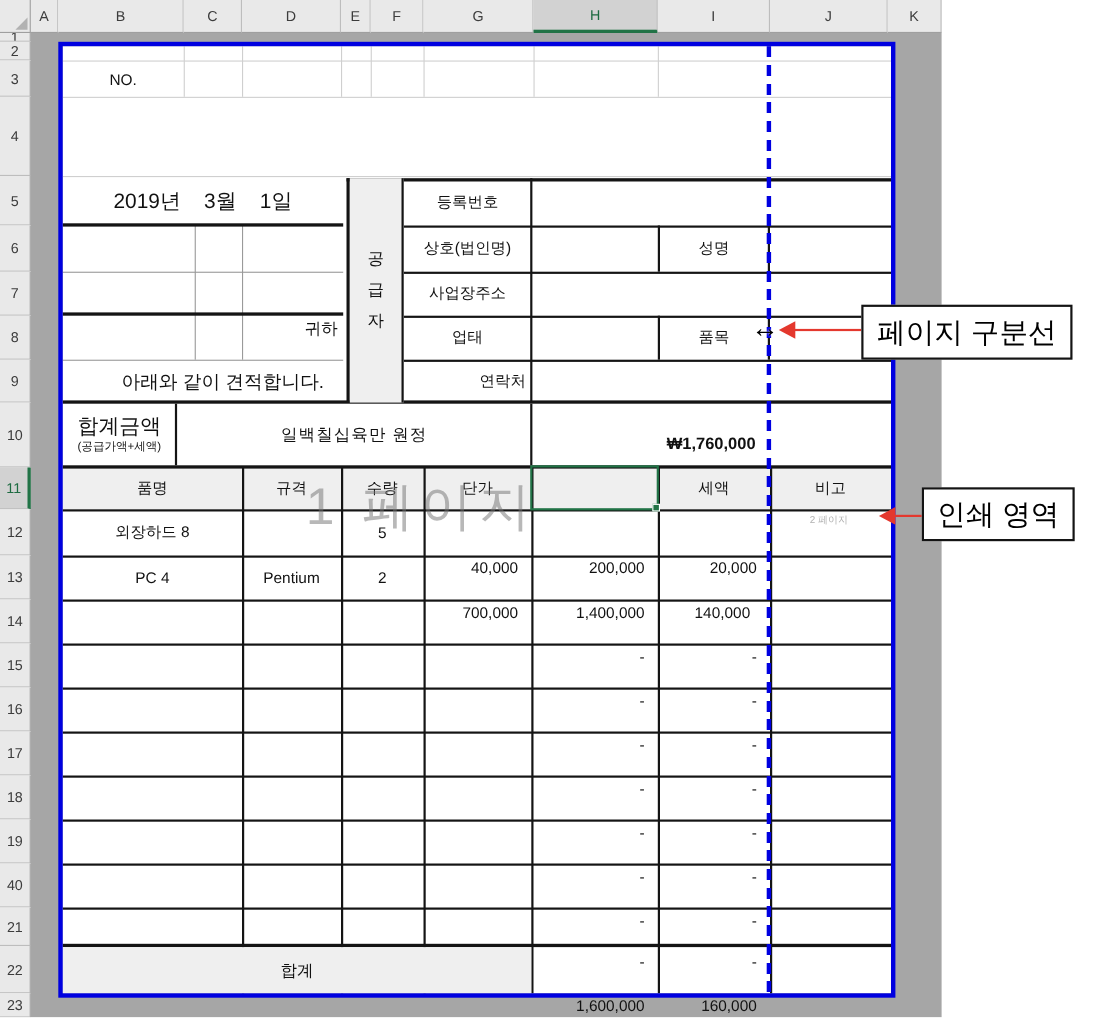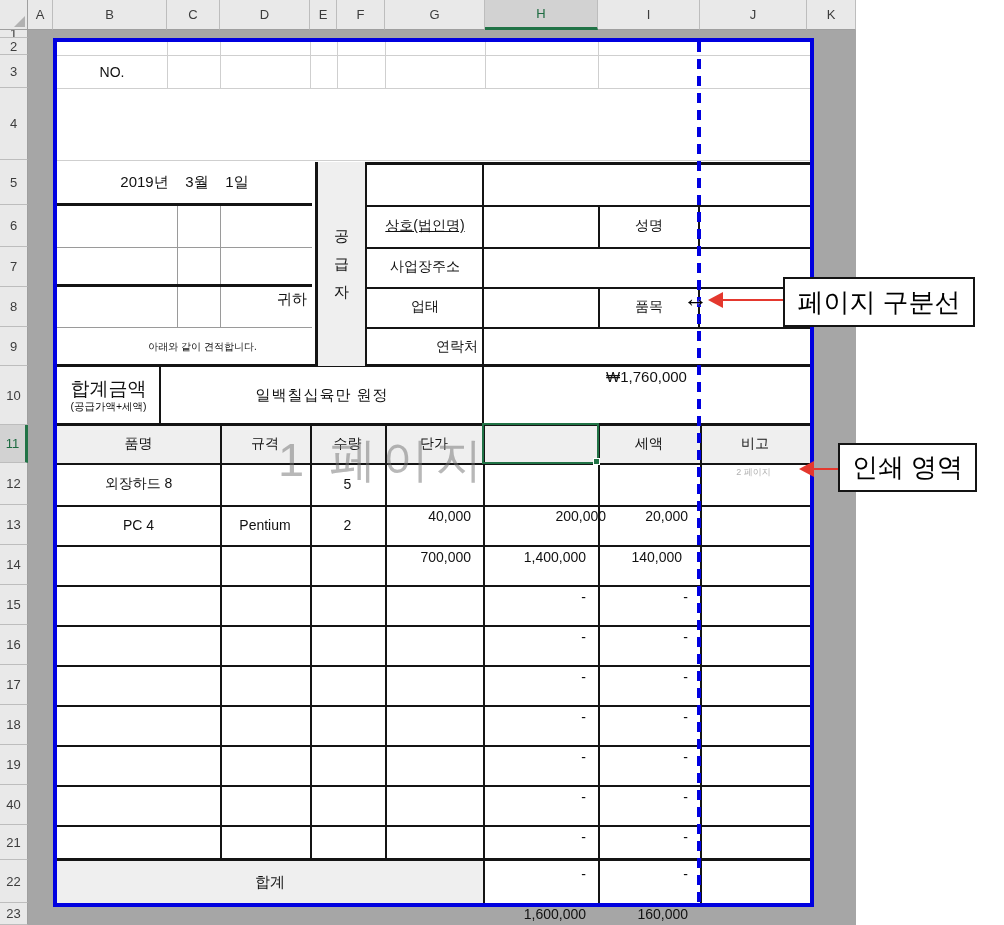--- a/index.html
+++ b/index.html
@@ -61,21 +61,22 @@
       <div class="mline" style="left: 57px; top: 327px; width: 255px; height: 1px;"></div>
       <div class="bline" style="left: 57px; top: 203px; width: 255px; height: 3px;"></div>
       <div class="bline" style="left: 57px; top: 284px; width: 255px; height: 3px;"></div>
       <div class="bline" style="left: 315px; top: 162px; width: 495px; height: 3px;"></div>
       <div class="bline" style="left: 315px; top: 162px; width: 3px; height: 204px;"></div>
       <div class="bline" style="left: 482px; top: 162px; width: 2px; height: 204px;"></div>
       <div class="bline" style="left: 367px; top: 205px; width: 443px; height: 2px;"></div>
       <div class="bline" style="left: 367px; top: 247px; width: 443px; height: 2px;"></div>
       <div class="bline" style="left: 367px; top: 287px; width: 443px; height: 2px;"></div>
       <div class="bline" style="left: 367px; top: 327px; width: 443px; height: 2px;"></div>
-      <div class="cell" style="left: 367px; top: 205px; width: 116px; height: 42px; font-size: 14px; text-decoration: underline;">상호(법인명)</div>
+      <div class="cell" style="left: 367px; top: 162px; width: 116px; height: 43px; font-size: 14px;">등록번호</div>
+      <div class="cell" style="left: 367px; top: 205px; width: 116px; height: 42px; font-size: 14px;">상호(법인명)</div>
       <div class="cell" style="left: 598px; top: 205px; width: 102px; height: 42px; font-size: 14px; border-left: 2px solid rgb(20, 20, 20); border-right: 2px solid rgb(20, 20, 20);">성명</div>
       <div class="cell" style="left: 367px; top: 247px; width: 116px; height: 40px; font-size: 14px;">사업장주소</div>
       <div class="cell" style="left: 367px; top: 287px; width: 116px; height: 40px; font-size: 14px;">업태</div>
       <div class="cell" style="left: 598px; top: 287px; width: 102px; height: 40px; font-size: 14px; border-left: 2px solid rgb(20, 20, 20); border-right: 2px solid rgb(20, 20, 20);">품목</div>
       <div class="cell" style="left: 367px; top: 327px; width: 116px; height: 39px; font-size: 14px; margin-left: 32px;">연락처</div>
       <div class="bline" style="left: 57px; top: 364px; width: 753px; height: 3px;"></div>
       <div class="bline" style="left: 159px; top: 367px; width: 2px; height: 56px;"></div>
       <div class="bline" style="left: 482px; top: 367px; width: 2px; height: 56px;"></div>
       <div class="abs" style="left: 57px; top: 425px; width: 753px; height: 38px; background: rgb(239, 239, 239);"></div>
       <div class="abs" style="left: 57px; top: 861px; width: 426px; height: 42px; background: rgb(239, 239, 239);"></div>
@@ -99,21 +100,21 @@
       <div class="bline" style="left: 700px; top: 425px; width: 2px; height: 478px;"></div>
       <div class="cell" style="left: 57px; top: 425px; width: 163px; height: 38px; font-size: 14px;">품명</div>
       <div class="cell" style="left: 220px; top: 425px; width: 90px; height: 38px; font-size: 14px;">규격</div>
       <div class="cell" style="left: 310px; top: 425px; width: 75px; height: 38px; font-size: 14px;">수량</div>
       <div class="cell" style="left: 385px; top: 425px; width: 98px; height: 38px; font-size: 14px;">단가</div>
       <div class="cell" style="left: 598px; top: 425px; width: 102px; height: 38px; font-size: 14px;">세액</div>
       <div class="cell" style="left: 700px; top: 425px; width: 110px; height: 38px; font-size: 14px;">비고</div>
       <div class="cell" style="left: 57px; top: 463px; width: 163px; height: 42px;">외장하드 8</div>
       <div class="cell" style="left: 310px; top: 463px; width: 75px; height: 42px;">5</div>
       <div class="cell r" style="left: 385px; top: 463px; width: 98px; height: 42px;">40,000</div>
-      <div class="cell r" style="left: 503px; top: 463px; width: 115px; height: 42px;">200,000</div>
+      <div class="cell r" style="left: 483px; top: 463px; width: 115px; height: 42px;">200,000</div>
       <div class="cell r" style="left: 598px; top: 463px; width: 102px; height: 42px;">20,000</div>
       <div class="cell" style="left: 700px; top: 463px; width: 110px; height: 42px;"></div>
       <div class="cell" style="left: 57px; top: 505px; width: 163px; height: 40px;">PC 4</div>
       <div class="cell" style="left: 220px; top: 505px; width: 90px; height: 40px;">Pentium</div>
       <div class="cell" style="left: 310px; top: 505px; width: 75px; height: 40px;">2</div>
       <div class="cell r" style="left: 385px; top: 505px; width: 98px; height: 40px;">700,000</div>
       <div class="cell r" style="left: 483px; top: 505px; width: 115px; height: 40px;">1,400,000</div>
       <div class="cell r" style="left: 598px; top: 505px; width: 96px; height: 40px;">140,000</div>
       <div class="cell" style="left: 700px; top: 505px; width: 110px; height: 40px;"></div>
       <div class="cell" style="left: 57px; top: 545px; width: 163px; height: 40px;"></div>
@@ -170,36 +171,36 @@
       <div class="cell" style="left: 310px; top: 825px; width: 75px; height: 33px;"></div>
       <div class="cell r" style="left: 385px; top: 825px; width: 98px; height: 33px;"></div>
       <div class="cell r" style="left: 483px; top: 825px; width: 115px; height: 33px;">-</div>
       <div class="cell r" style="left: 598px; top: 825px; width: 102px; height: 33px;">-</div>
       <div class="cell" style="left: 700px; top: 825px; width: 110px; height: 33px;"></div>
     </div>
 
   <div class="cell" style="left:57px;top:55px;width:110px;height:33px;font-size:14px;">NO.</div>
 
 
-  <div class="cell" style="left:57px;top:160px;width:255px;height:45px;font-size:15px;">2019년    3월    1일</div>
+  <div class="cell" style="left:57px;top:160px;width:255px;height:45px;font-size:19px;">2019년    3월    1일</div>
 
   <div class="cell r" style="left:220px;top:247px;width:92px;height:40px;font-size:15px;padding-right:5px;">귀하</div>
 
-  <div class="cell" style="left:57px;top:327px;width:255px;height:40px;font-size:10px;padding-left:36px;">아래와 같이 견적합니다.</div>
+  <div class="cell" style="left:57px;top:327px;width:255px;height:40px;font-size:17px;padding-left:36px;">아래와 같이 견적합니다.</div>
 
   <div class="cell gray" style="left:318px;top:162px;width:49px;height:204px;border-right:2px solid #141414;">
     <div style="width:16px;word-break:break-all;line-height:1.85;font-size:15px;text-align:center;white-space:normal;">공급자</div>
   </div>
 
   <div class="cell" style="left:57px;top:367px;width:103px;height:56px;flex-direction:column;line-height:1.25;">
     <div style="font-size:19px;">합계금액</div>
     <div style="font-size:10.5px;">(공급가액+세액)</div>
   </div>
   <div class="cell" style="left:161px;top:367px;width:322px;height:56px;font-size:15px;letter-spacing:1px;">일백칠십육만 원정</div>
-  <div class="cell" style="left:483px;top:352px;width:327px;height:48px;font-size:15px;">₩1,760,000</div>
+  <div class="cell" style="left:483px;top:379px;width:327px;height:48px;font-size:15px;font-weight:bold;">₩1,760,000</div>
 
   <div class="cell gray" style="left:57px;top:861px;width:426px;height:42px;font-size:15px;">합계</div>
   <div class="cell r" style="left:483px;top:861px;width:115px;height:42px;">1,600,000</div>
   <div class="cell r" style="left:598px;top:861px;width:102px;height:42px;">160,000</div>
   <div class="cell" style="left:700px;top:861px;width:110px;height:42px;"></div>
 
   <div class="abs" style="left:278px;top:429px;font-size:47px;color:#737373;opacity:.5;letter-spacing:6px;white-space:pre;">1 페이지</div>
   <div class="abs" style="left:700px;top:466px;width:107px;text-align:center;font-size:9px;color:#8f8f8f;opacity:.7;">2 페이지</div>
 
   <div class="abs" style="left:482px;top:423px;width:117px;height:41px;border:2.5px solid #217346;"></div>

